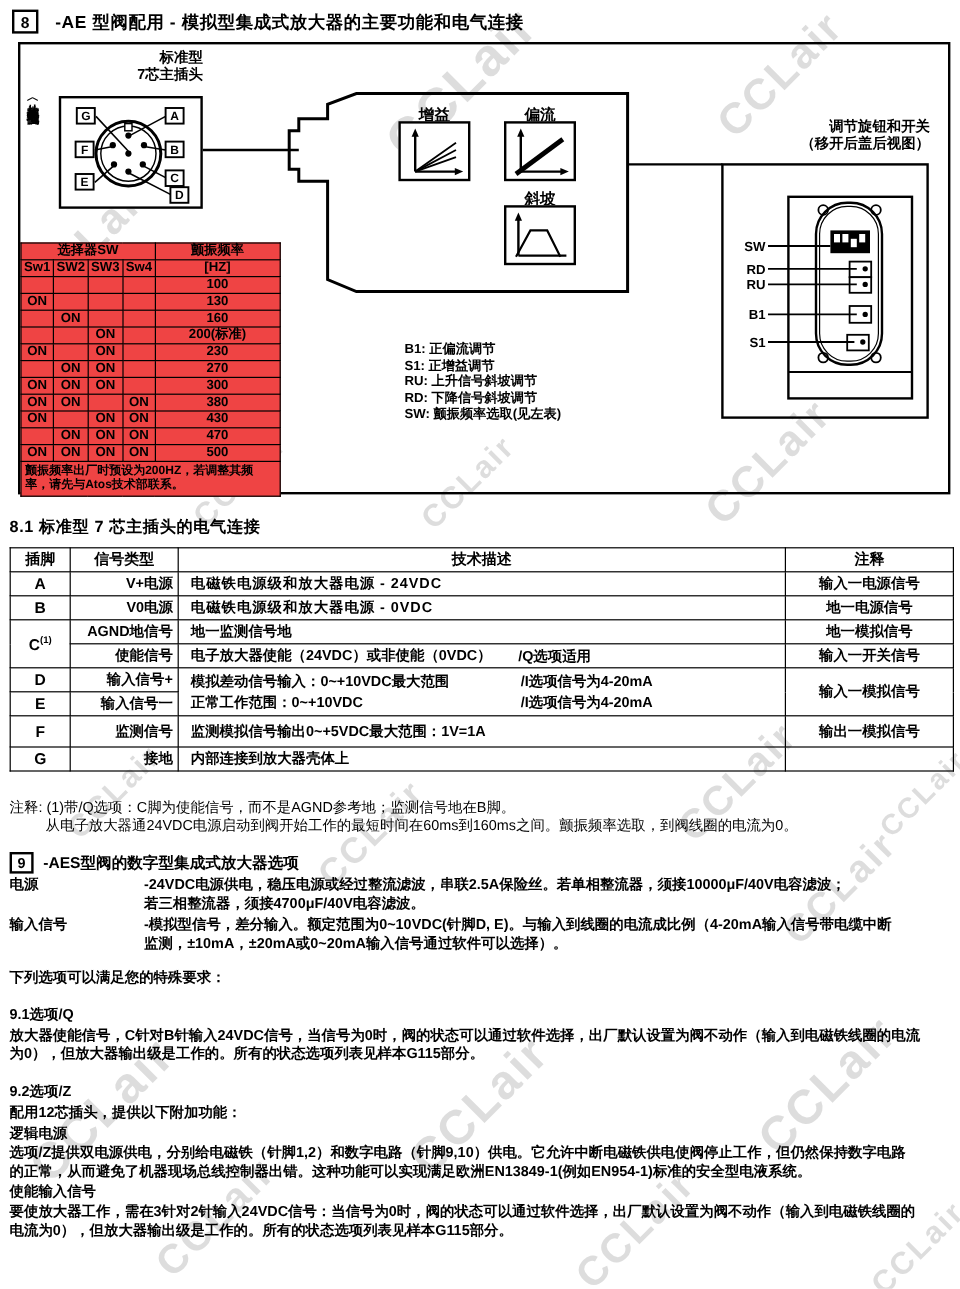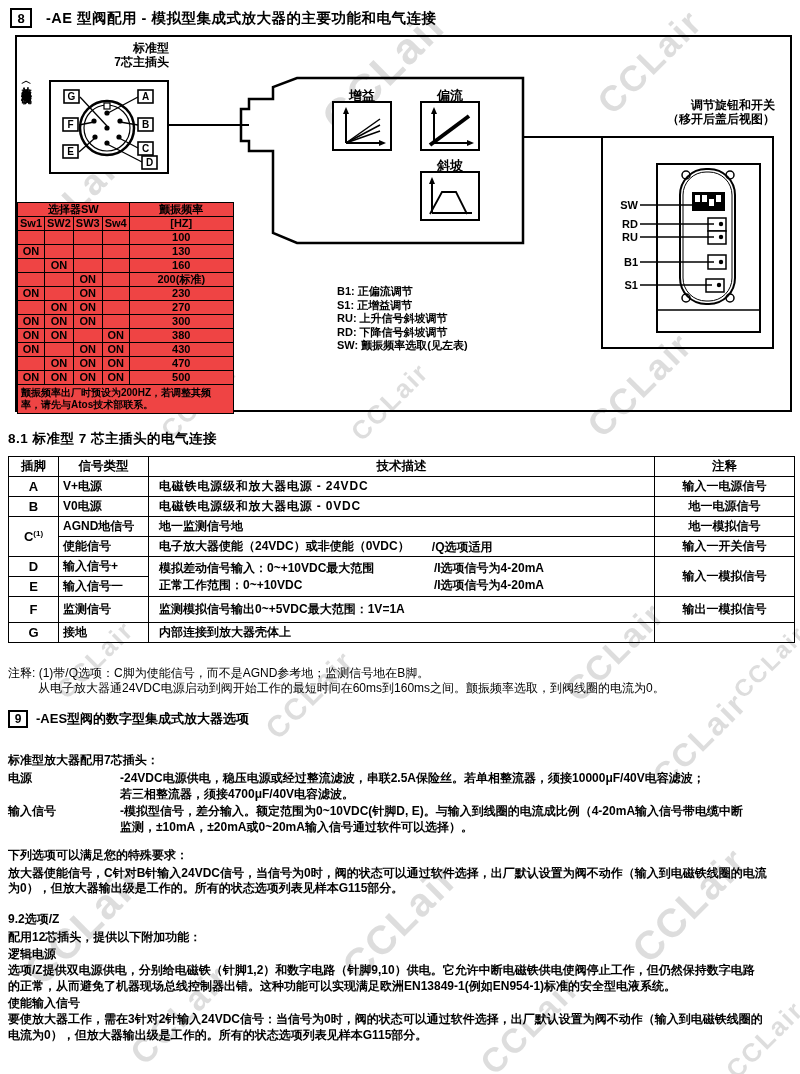--- a/index.html
+++ b/index.html
@@ -40,21 +40,21 @@
   #sw-table .freqcol { width:104px; }
   #sw-table .note td { font-size:10px; text-align:left; line-height:12px; padding:2px 3px; }
 
   
   #content { position:absolute; left:8px; top:424px; width:787px; z-index:1; }
   h2.sub { font-size:13.5px; font-weight:bold; margin:6px 0 8px 0; letter-spacing:.5px; }
   table.pins { border-collapse:collapse; width:100%; font-weight:bold; }
   table.pins th, table.pins td { border:1.5px solid #000; font-size:12px; padding:1px 4px; }
   table.pins th { font-size:12.5px; height:18px; }
   table.pins td.pin { text-align:center; width:50px; font-size:13px; }
-  table.pins td.styp { text-align:left; width:90px; }
+  table.pins td.styp { text-align:right; width:90px; }
   table.pins td.desc { text-align:left; padding-left:10px; position:relative; }
   table.pins td.note { text-align:center; width:140px; font-size:12px;font-family:Liberation Serif, serif; }
   .bigdesc { font-size:14px; letter-spacing:.8px; }
   .optright { position:absolute; left:56%; top:50%; transform:translateY(-50%); white-space:nowrap; }
   .two-line-cell div { position:relative; line-height:17px; }
   .two-line-cell .optr { position:absolute; left:56%; }
   .notes { font-size:12px; font-weight:normal; margin-top:23px; line-height:15px; }
   .notes .ind { padding-left:30px; }
 
   .sec9-head { display:flex; align-items:center; gap:8px; margin-top:14px; }
@@ -412,35 +412,35 @@
     <div class="notes">
       <div>注释: (1)带/Q选项：C脚为使能信号，而不是AGND参考地；监测信号地在B脚。</div>
       <div class="ind">从电子放大器通24VDC电源启动到阀开始工作的最短时间在60ms到160ms之间。颤振频率选取，到阀线圈的电流为0。</div>
     </div>
 
     <div class="sec9-head">
       <div class="numbox" style="width:20px;height:18px;font-size:12px;">9</div>
       <div class="sec9-title">-AES型阀的数字型集成式放大器选项</div>
     </div>
 
-    <div class="spec-intro">标准型放大器配用7芯插头：</div>
 
     <div class="spec-row">
       <div class="lbl">电源</div>
       <div class="txt">-24VDC电源供电，稳压电源或经过整流滤波，串联2.5A保险丝。若单相整流器，须接10000μF/40V电容滤波；
 若三相整流器，须接4700μF/40V电容滤波。</div>
     </div>
     <div class="spec-row">
       <div class="lbl">输入信号</div>
       <div class="txt">-模拟型信号，差分输入。额定范围为0~10VDC(针脚D, E)。与输入到线圈的电流成比例（4-20mA输入信号带电缆中断
 监测，±10mA，±20mA或0~20mA输入信号通过软件可以选择）。</div>
     </div>
 
     <div class="para gap-s">下列选项可以满足您的特殊要求：</div>
 
+    <div class="para-title">9.1选项/Q</div>
     <div class="para gap-xs">放大器使能信号，C针对B针输入24VDC信号，当信号为0时，阀的状态可以通过软件选择，出厂默认设置为阀不动作（输入到电磁铁线圈的电流
 为0），但放大器输出级是工作的。所有的状态选项列表见样本G115部分。</div>
 
     <div class="para-title">9.2选项/Z</div>
     <div class="para gap-xs" style="font-weight:bold;">配用12芯插头，提供以下附加功能：</div>
 
     <div class="para-title" style="margin-top:1px;">逻辑电源</div>
     <div class="para">选项/Z提供双电源供电，分别给电磁铁（针脚1,2）和数字电路（针脚9,10）供电。它允许中断电磁铁供电使阀停止工作，但仍然保持数字电路
 的正常，从而避免了机器现场总线控制器出错。这种功能可以实现满足欧洲EN13849-1(例如EN954-1)标准的安全型电液系统。</div>
 

